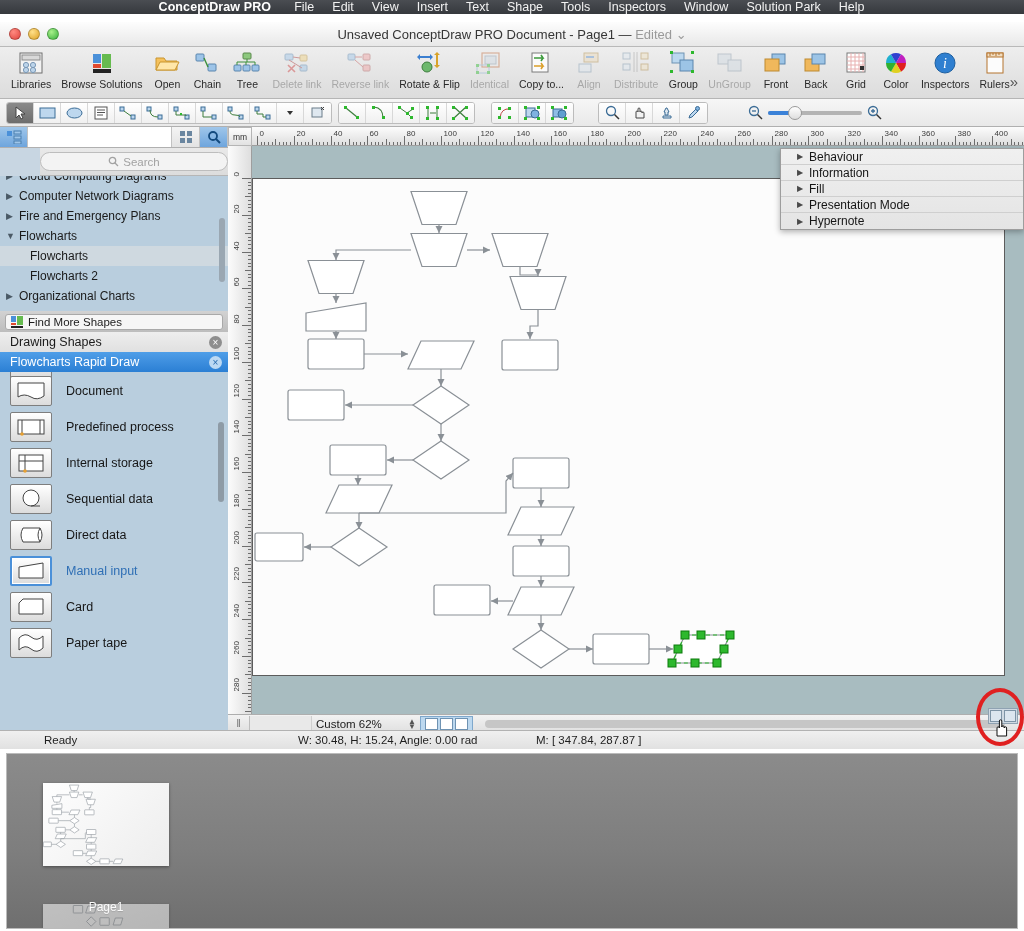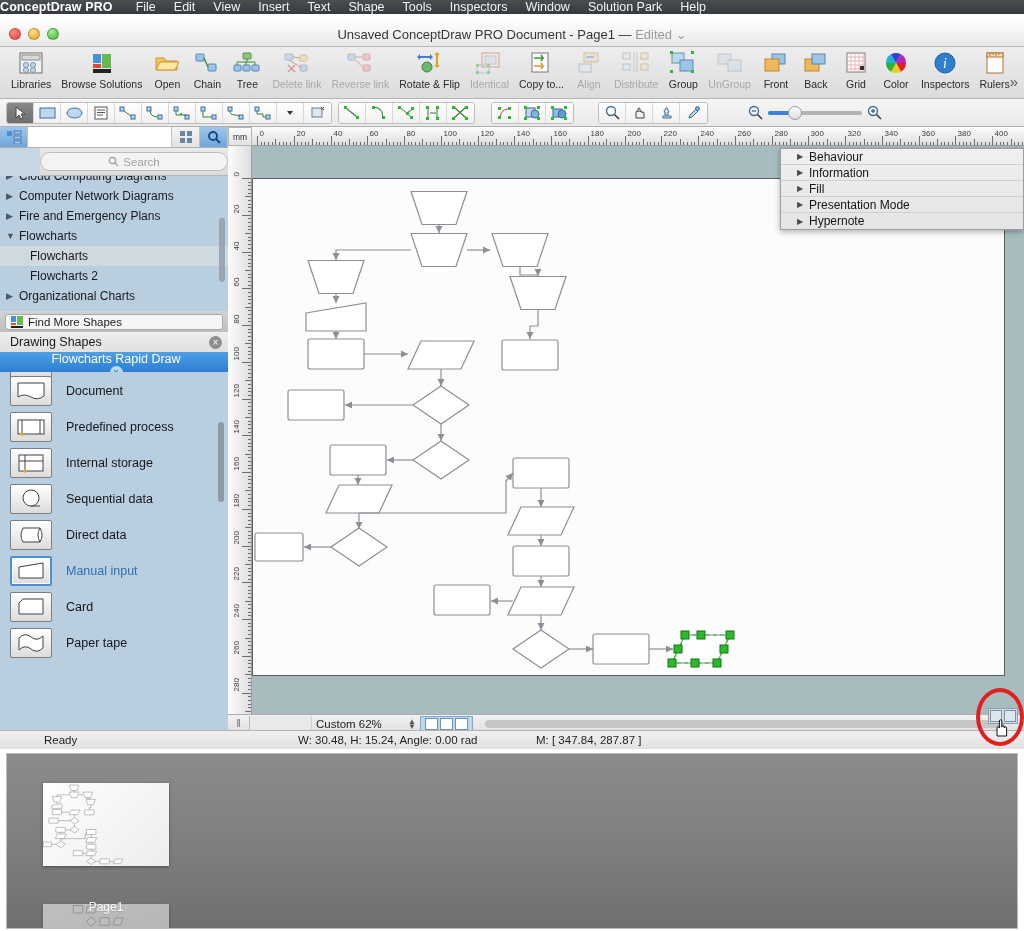--- a/index.html
+++ b/index.html
@@ -9,21 +9,21 @@
     font-size: 12px;
     background: #ffffff;
     -webkit-font-smoothing: antialiased;
   }
   .app { position:relative; width:1024px; height:931px; }
 
   
   .menubar {
     position:absolute; top:0; left:0; width:1024px; height:14px;
     background: linear-gradient(to bottom,#4a4d52 0%, #36393d 100%);
-    display:flex; align-items:center; padding-left:0; color:#fff;
+    display:flex; align-items:center; padding-left:8px; color:#fff;justify-content:center;
   }
   .menubar .app-name { font-weight:bold; font-size:12.5px; margin-right:14px; letter-spacing:.1px;}
   .menubar .mi { font-size:12.5px; padding:0 9px; color:#f2f2f2; white-space:nowrap;}
 
   
   .titlebar {
     position:absolute; top:22px; left:0; width:1024px; height:25px;
     background: linear-gradient(to bottom,#fdfdfd 0%,#e8e8e8 100%);
     border-bottom:1px solid #b9b9b9;
     display:flex; align-items:center;
@@ -96,21 +96,21 @@
   .tree-scroll { position:absolute; right:3px; top:42px; width:6px; height:64px;
                  background:#9aa7b2; border-radius:3px; }
 
   .lp-find { height:21px; background:linear-gradient(to bottom,#d2d2d2,#bdbdbd);
              display:flex; align-items:center; padding:0 5px; }
   .findbox { flex:1; height:16px; background:#f6f6f6; border:1px solid #a9a9a9; border-radius:3px;
              display:flex; align-items:center; gap:5px; padding-left:5px; font-size:11.5px; color:#1c1c1c;}
   .lib-bar { height:20px; display:flex; align-items:center; justify-content:space-between;
              padding:0 6px 0 10px; font-size:12.5px; }
   .lib-bar.plain { background:linear-gradient(to bottom,#eeeeee,#e0e0e0); color:#1a1a1a; }
-  .lib-bar.sel { background:linear-gradient(to bottom,#4f9ee8,#2b7fd4); color:#fff;flex-direction:column; }
+  .lib-bar.sel { background:linear-gradient(to bottom,#4f9ee8,#2b7fd4); color:#fff; }
   .closebadge { width:13px;height:13px;border-radius:50%;background:#8e8e8e;color:#fff;
                 font-size:10px; line-height:13px; text-align:center; }
   .lib-bar.sel .closebadge { background:#bcd9f3; color:#2a6cae; }
 
   .shapelist { position:relative; height:376px; overflow:hidden; background:#b9cede; }
   .shape-row { height:36px; display:flex; align-items:center; padding-left:10px; gap:14px; }
   .shape-ico { width:42px; height:30px; border:1px solid #7e7e7e; border-radius:2px;
                background:linear-gradient(to bottom,#ffffff,#dcdcdc);
                display:flex; align-items:center; justify-content:center; }
   .shape-ico.selected { border:2px solid #4a90d9; box-shadow:0 0 0 1px #fff inset; }

